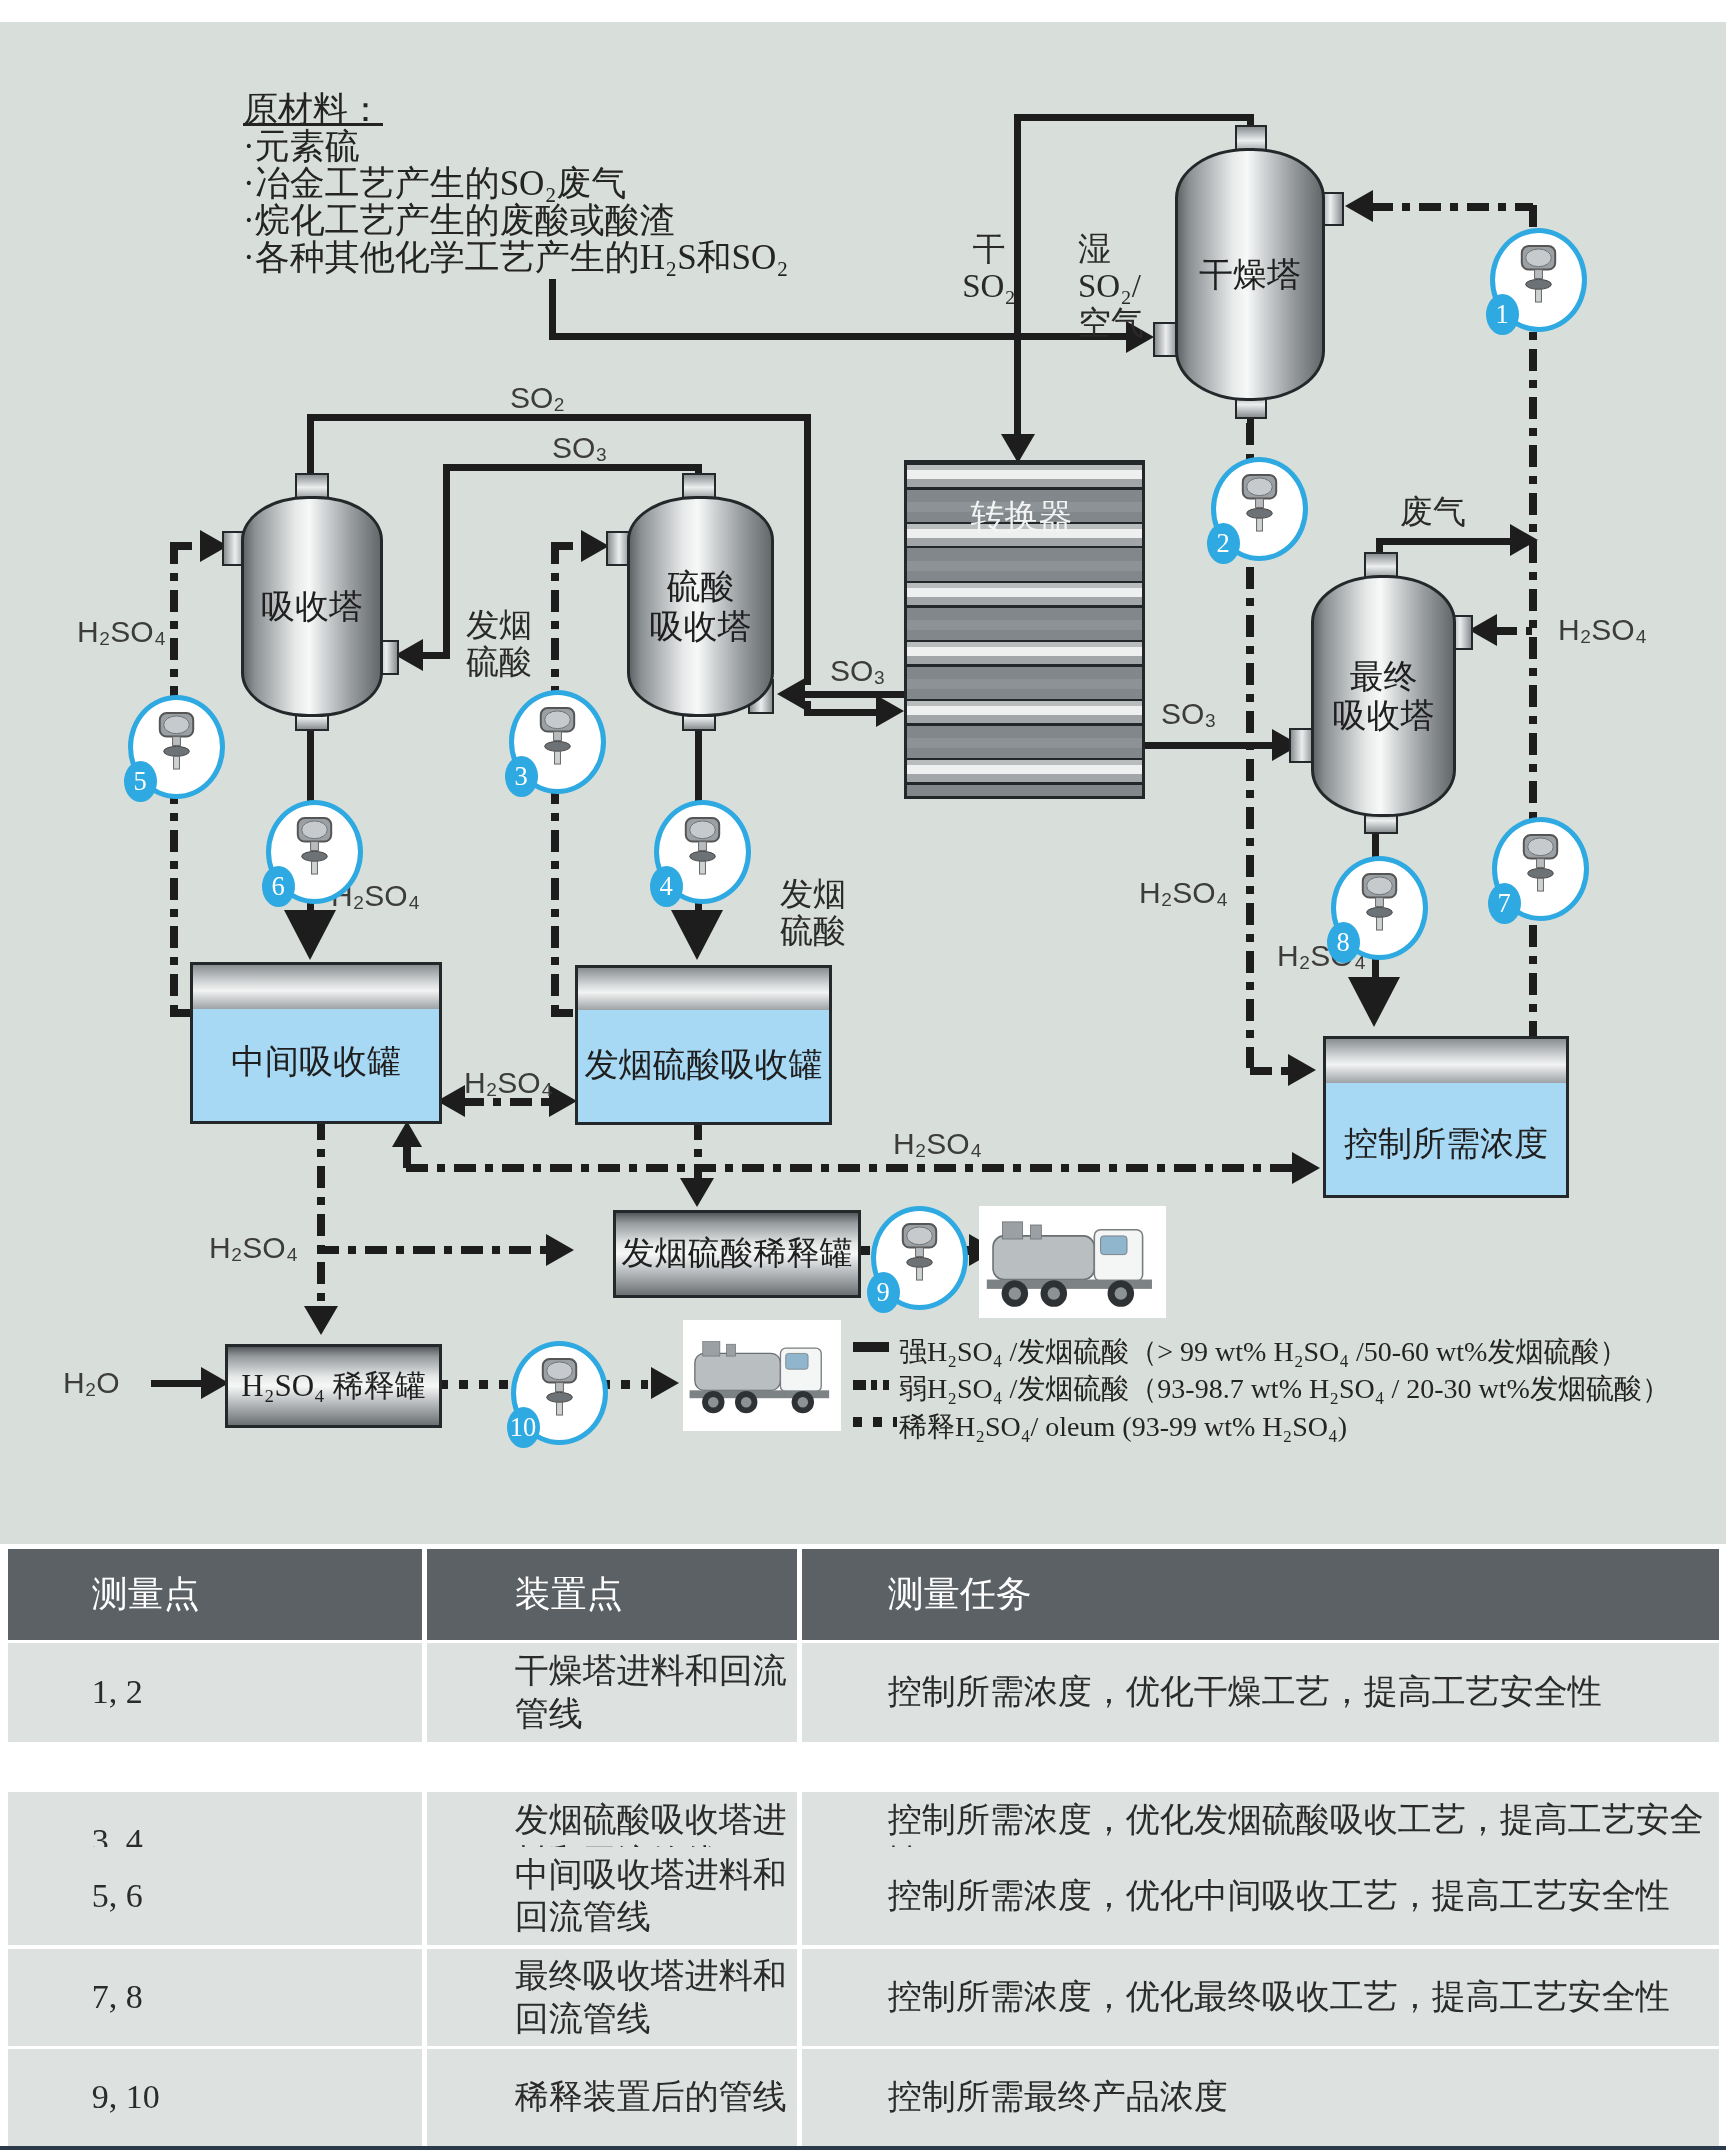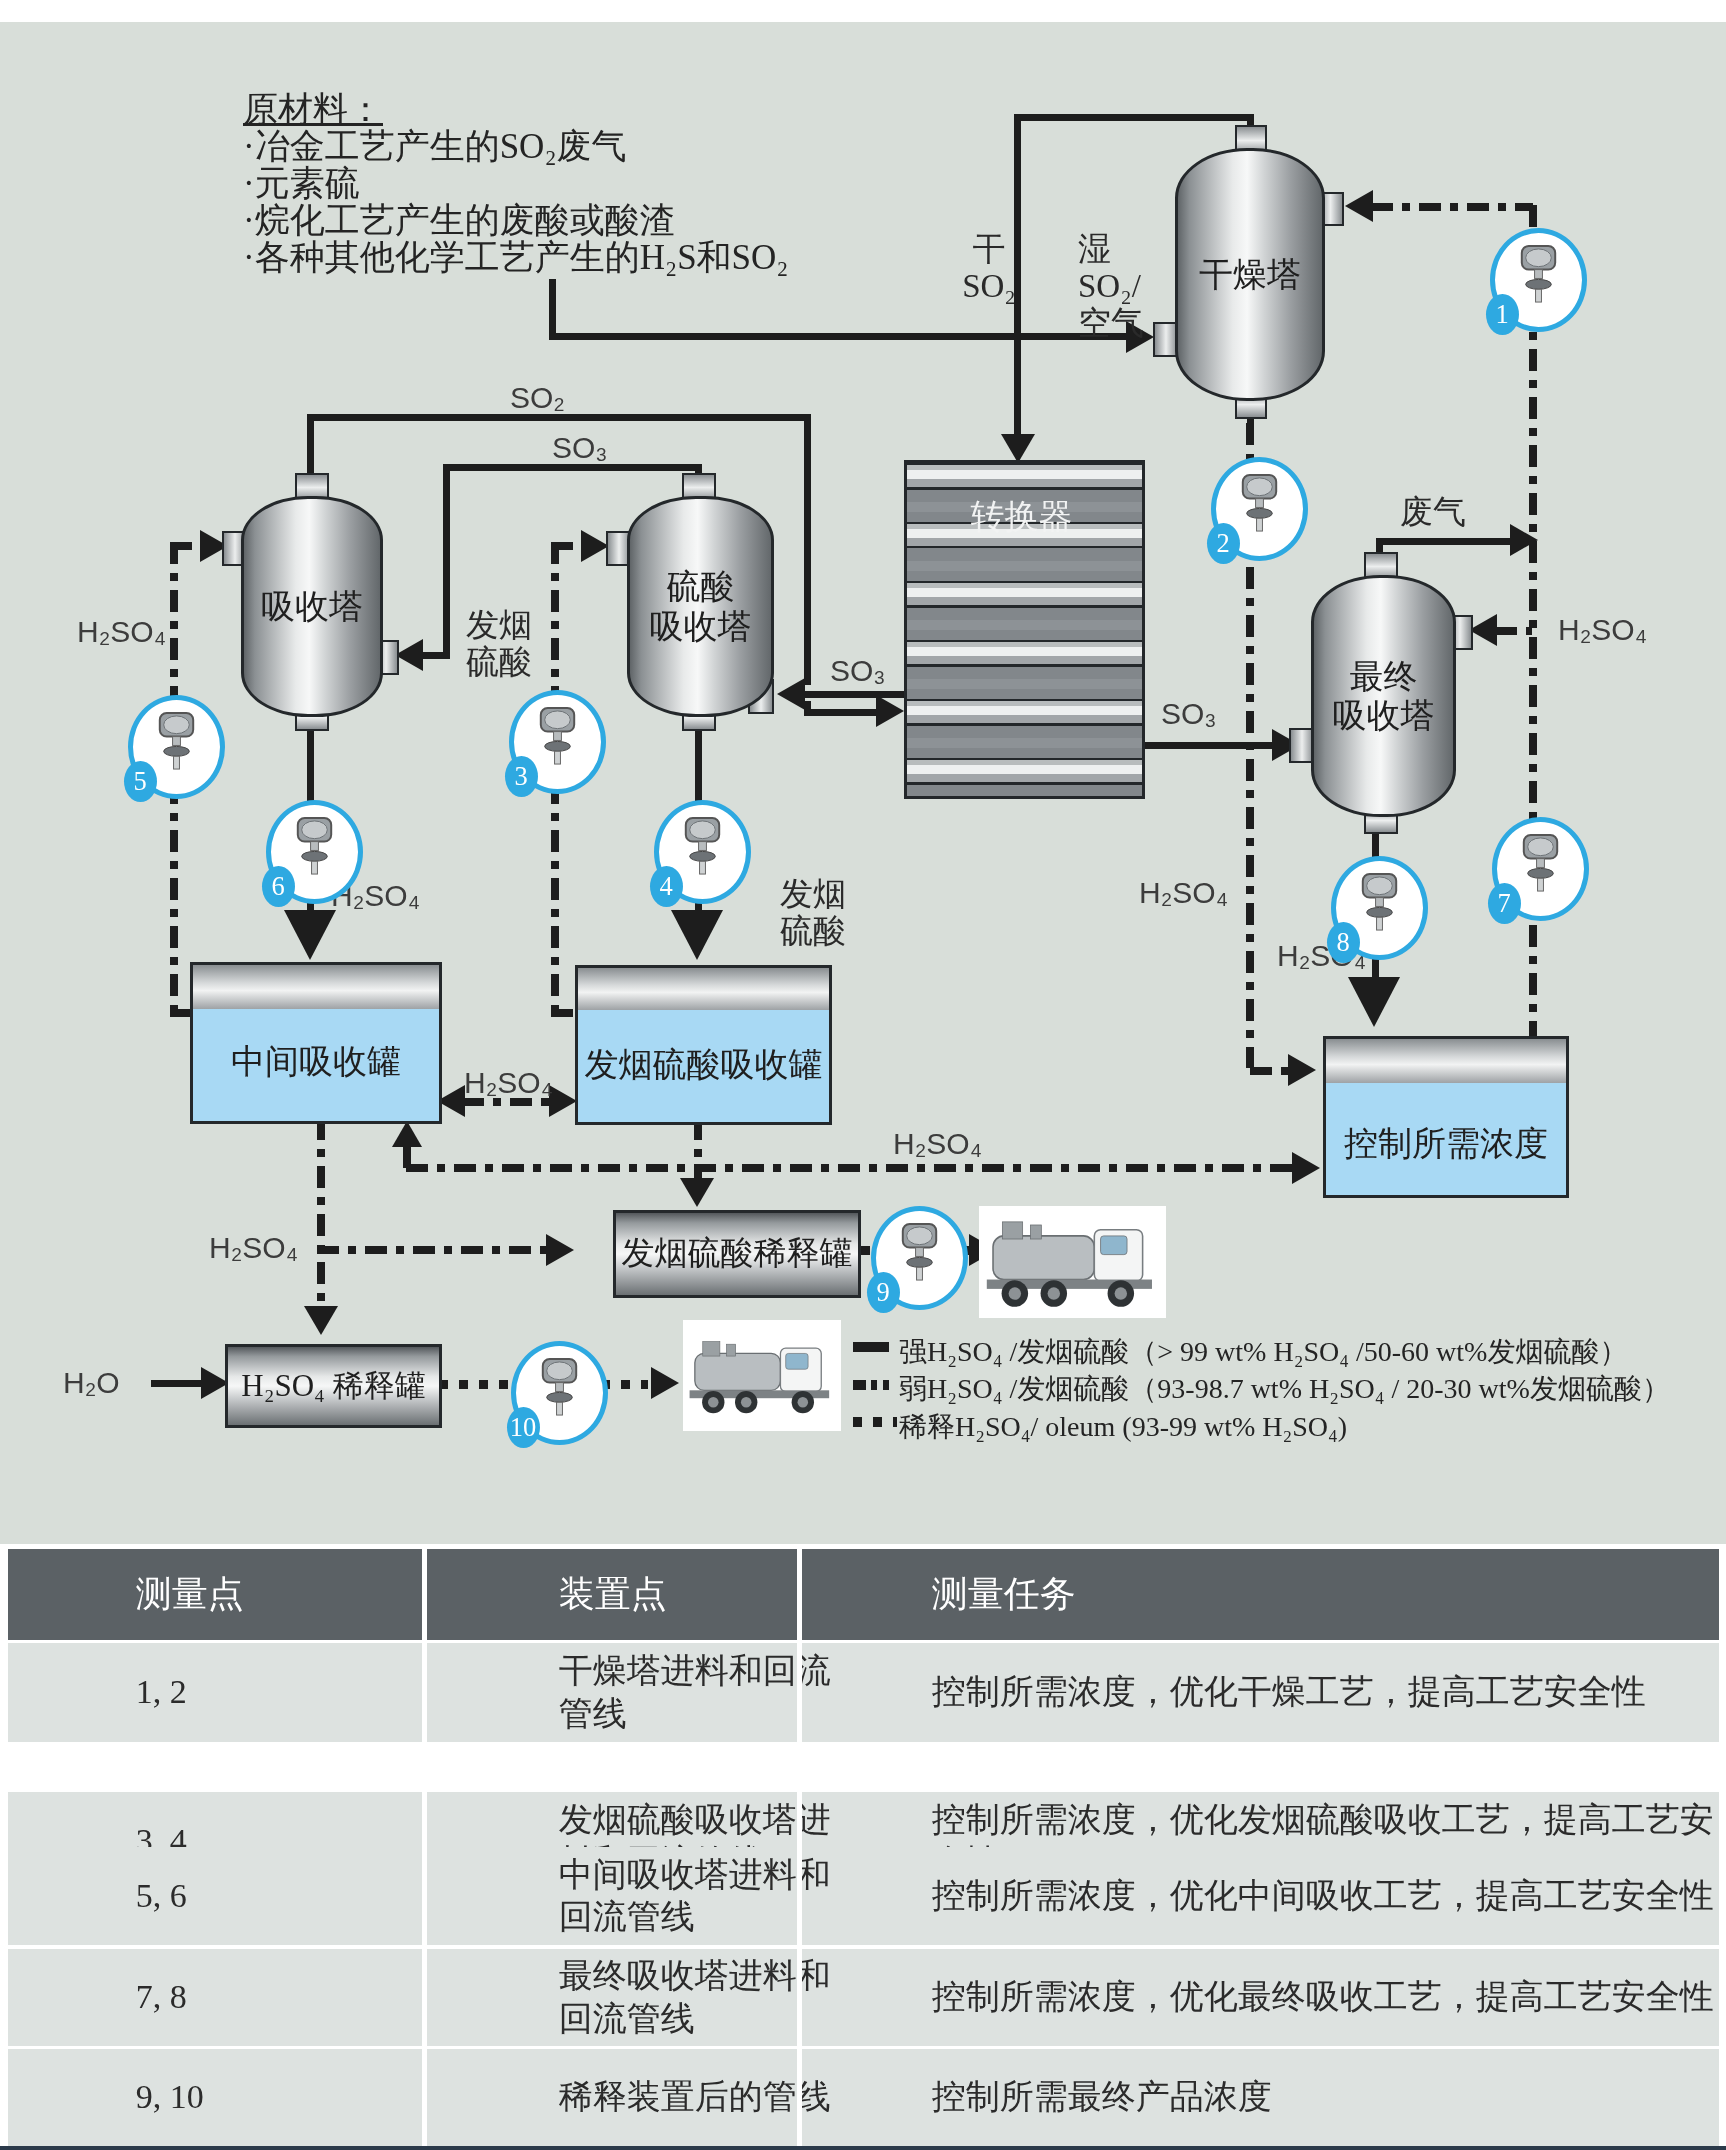--- a/index.html
+++ b/index.html
@@ -46,37 +46,37 @@
   
   .leg-sym{position:absolute;height:10px;}
   .leg-solid{width:36px;background:#1d1d1d;}
   .leg-dd{width:36px;background:repeating-linear-gradient(90deg,#1d1d1d 0 12.5px,transparent 12.5px 18px,#1d1d1d 18px 24px,transparent 24px 30px);}
   .leg-dot{width:44px;background:repeating-linear-gradient(90deg,#1d1d1d 0 9.4px,transparent 9.4px 20px);}
   .leg-text{position:absolute;font-size:28px;color:#242424;}
   
   .tbl-header{position:absolute;left:7.8px;width:1711px;background:#5b6165;display:flex;}
   .tbl-header .hc{color:#ffffff;font-size:36px;display:flex;align-items:center;}
   .tbl-row{position:absolute;left:7.8px;width:1711px;background:#dde2e0;display:flex;}
-  .c1{width:414px;display:flex;align-items:center;padding-left:84px;box-sizing:border-box;margin-left:44px;}
+  .c1{width:414px;display:flex;align-items:center;padding-left:84px;box-sizing:border-box;}
   .c2{width:375px;display:flex;align-items:center;padding-left:93px;box-sizing:border-box;}
   .c3{flex:1;display:flex;align-items:center;padding-left:91px;box-sizing:border-box;}
   .cell{font-size:34px;color:#2b2b2b;line-height:1.25;}
   .vsep{position:absolute;width:4.7px;background:#ffffff;z-index:3;}
   .footer-bar{position:absolute;left:0;top:2146px;width:1726px;height:4.7px;background:#2b3a4a;}
 </style>
 </head>
 <body>
 
 <div class="page">
   <div class="diagram-bg"></div>
 
   <div class="rawmat">
     <div class="t">原材料：</div>
+    <div>·元素硫</div>
     <div>·冶金工艺产生的SO₂废气</div>
-    <div>·元素硫</div>
     <div>·烷化工艺产生的废酸或酸渣</div>
     <div>·各种其他化学工艺产生的H₂S和SO₂</div>
   </div>
 
   <div class="sol-v" style="left:549px;top:279px;height:60px;"></div>
   <div class="sol-h" style="left:549px;top:333px;width:580px;"></div>
   <div class="ar-r" style="left:1126px;top:321px;"></div>
 
   <div class="sol-h" style="left:1014px;top:114px;width:239px;"></div>
   <div class="sol-v" style="left:1247px;top:114px;height:37px;"></div>

